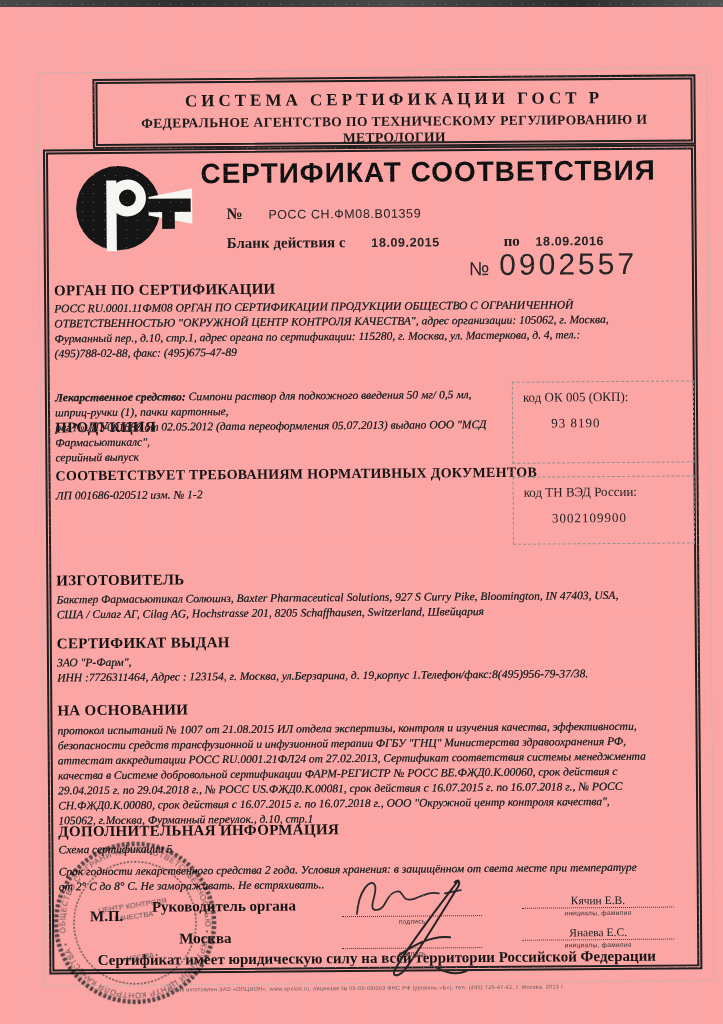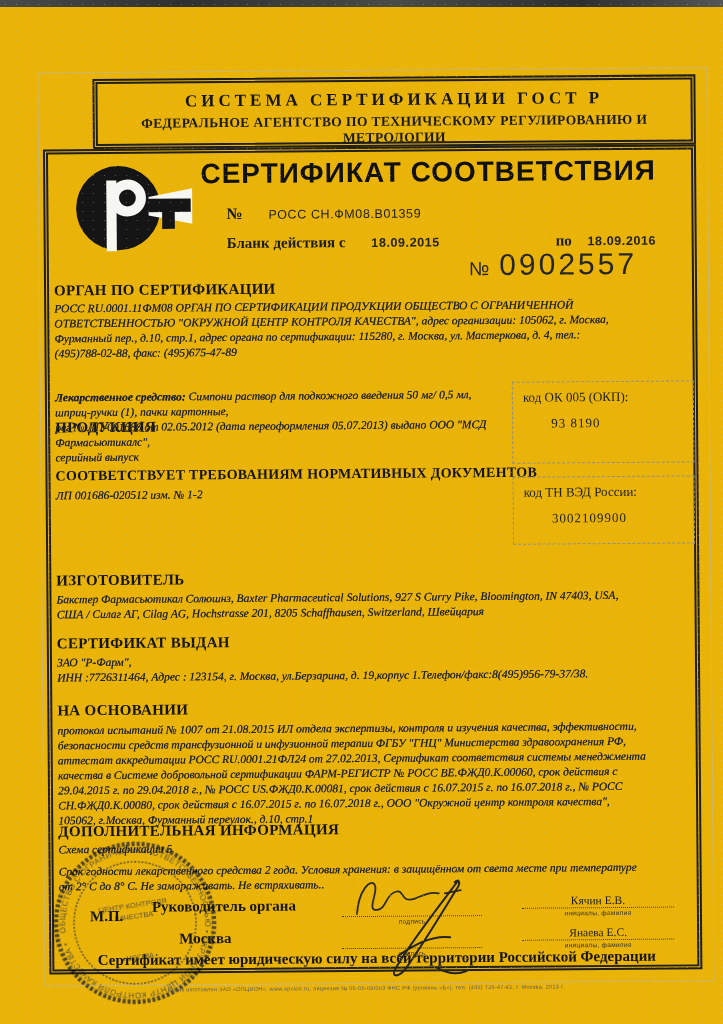--- a/index.html
+++ b/index.html
@@ -4,21 +4,21 @@
 <style>
   html,body{margin:0;padding:0;}
   body{
     width:723px;height:1024px;
     background:#fbfbf9;
     font-family:"Liberation Serif", serif;
     color:#1c1c1c;
     overflow:hidden;
     position:relative;
   }
-  .screen{position:absolute;inset:0;width:723px;height:1024px;background:#eab308;}
+  .screen{position:absolute;inset:0;width:723px;height:1024px;background:#fca5a5;}
   .screen::after{
     content:"";position:absolute;inset:0;pointer-events:none;
     background-image:radial-gradient(#dedcd6 0.5px, transparent 0.6px);
     background-size:11px 9px;opacity:.35;
   }
   .scan-edge{position:absolute;left:0;top:0;width:723px;height:7px;
     background:linear-gradient(90deg,#4a4a4a,#303030 25%,#4a4a48 55%,#2e2e2e 80%,#555);}
   .doc{position:absolute;inset:0;transform:rotate(-0.45deg);transform-origin:50% 40%;}
 
   .sheet-line{position:absolute;left:40px;top:70px;width:668px;height:912px;
@@ -38,21 +38,21 @@
     font-family:"Liberation Sans",sans-serif;font-weight:bold;font-size:28px;
     letter-spacing:1px;color:#111;}
 
   .numline{position:absolute;left:228px;top:204px;font-size:16px;}
   .numline .lbl{font-weight:bold;}
   .mono-val{font-family:"Liberation Sans",sans-serif;font-size:12.5px;letter-spacing:.6px;color:#222;}
   .numline .mono-val{margin-left:22px;}
 
   .validity{position:absolute;left:228px;top:234px;font-size:15px;font-weight:bold;}
   .validity .mono-val{margin-left:22px;margin-right:0;}
-  .validity .to{margin-left:112px;font-weight:bold;}
+  .validity .to{margin-left:60px;font-weight:bold;}
   .validity .to-val{margin-left:12px;}
 
   .blank-no{position:absolute;left:470px;top:249px;width:210px;text-align:left;
     font-family:"Liberation Sans",sans-serif;color:#262626;}
   .blank-no .nl{font-size:19px;margin-right:10px;}
   .blank-no .nd{font-size:30px;letter-spacing:3px;}
 
   .heading{position:absolute;font-weight:bold;font-size:15px;letter-spacing:.3px;color:#141414;}
   .heading.small{font-size:14px;}
   .body-it{position:absolute;font-style:italic;font-size:11.5px;line-height:15px;color:#222;

